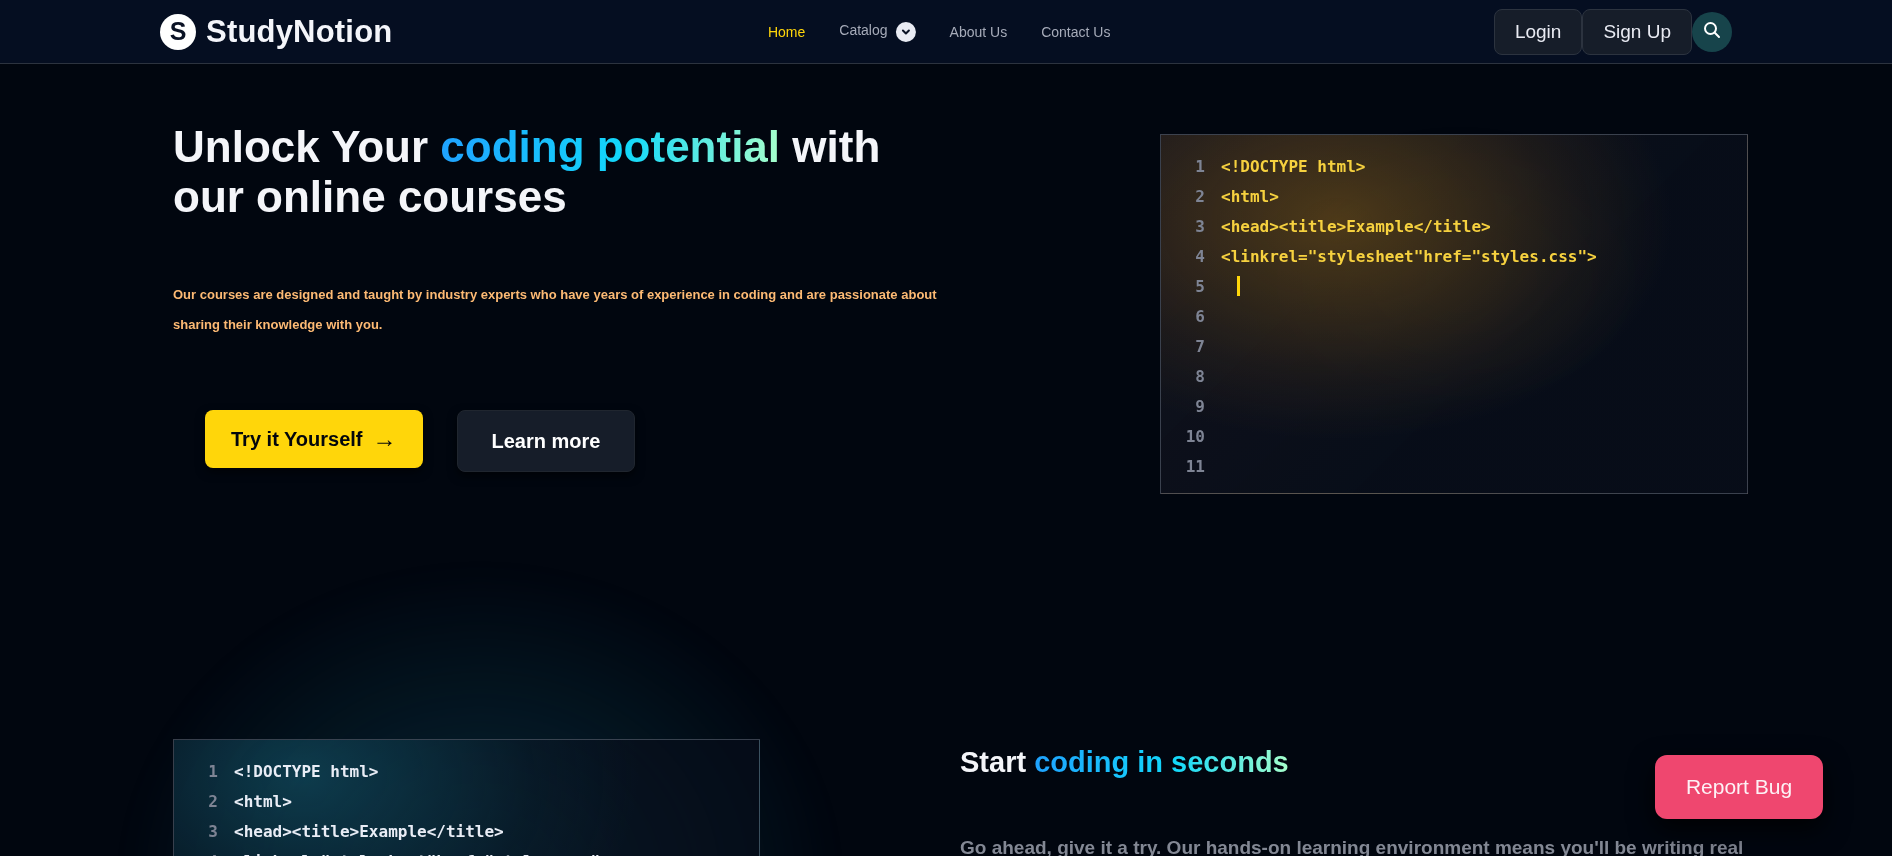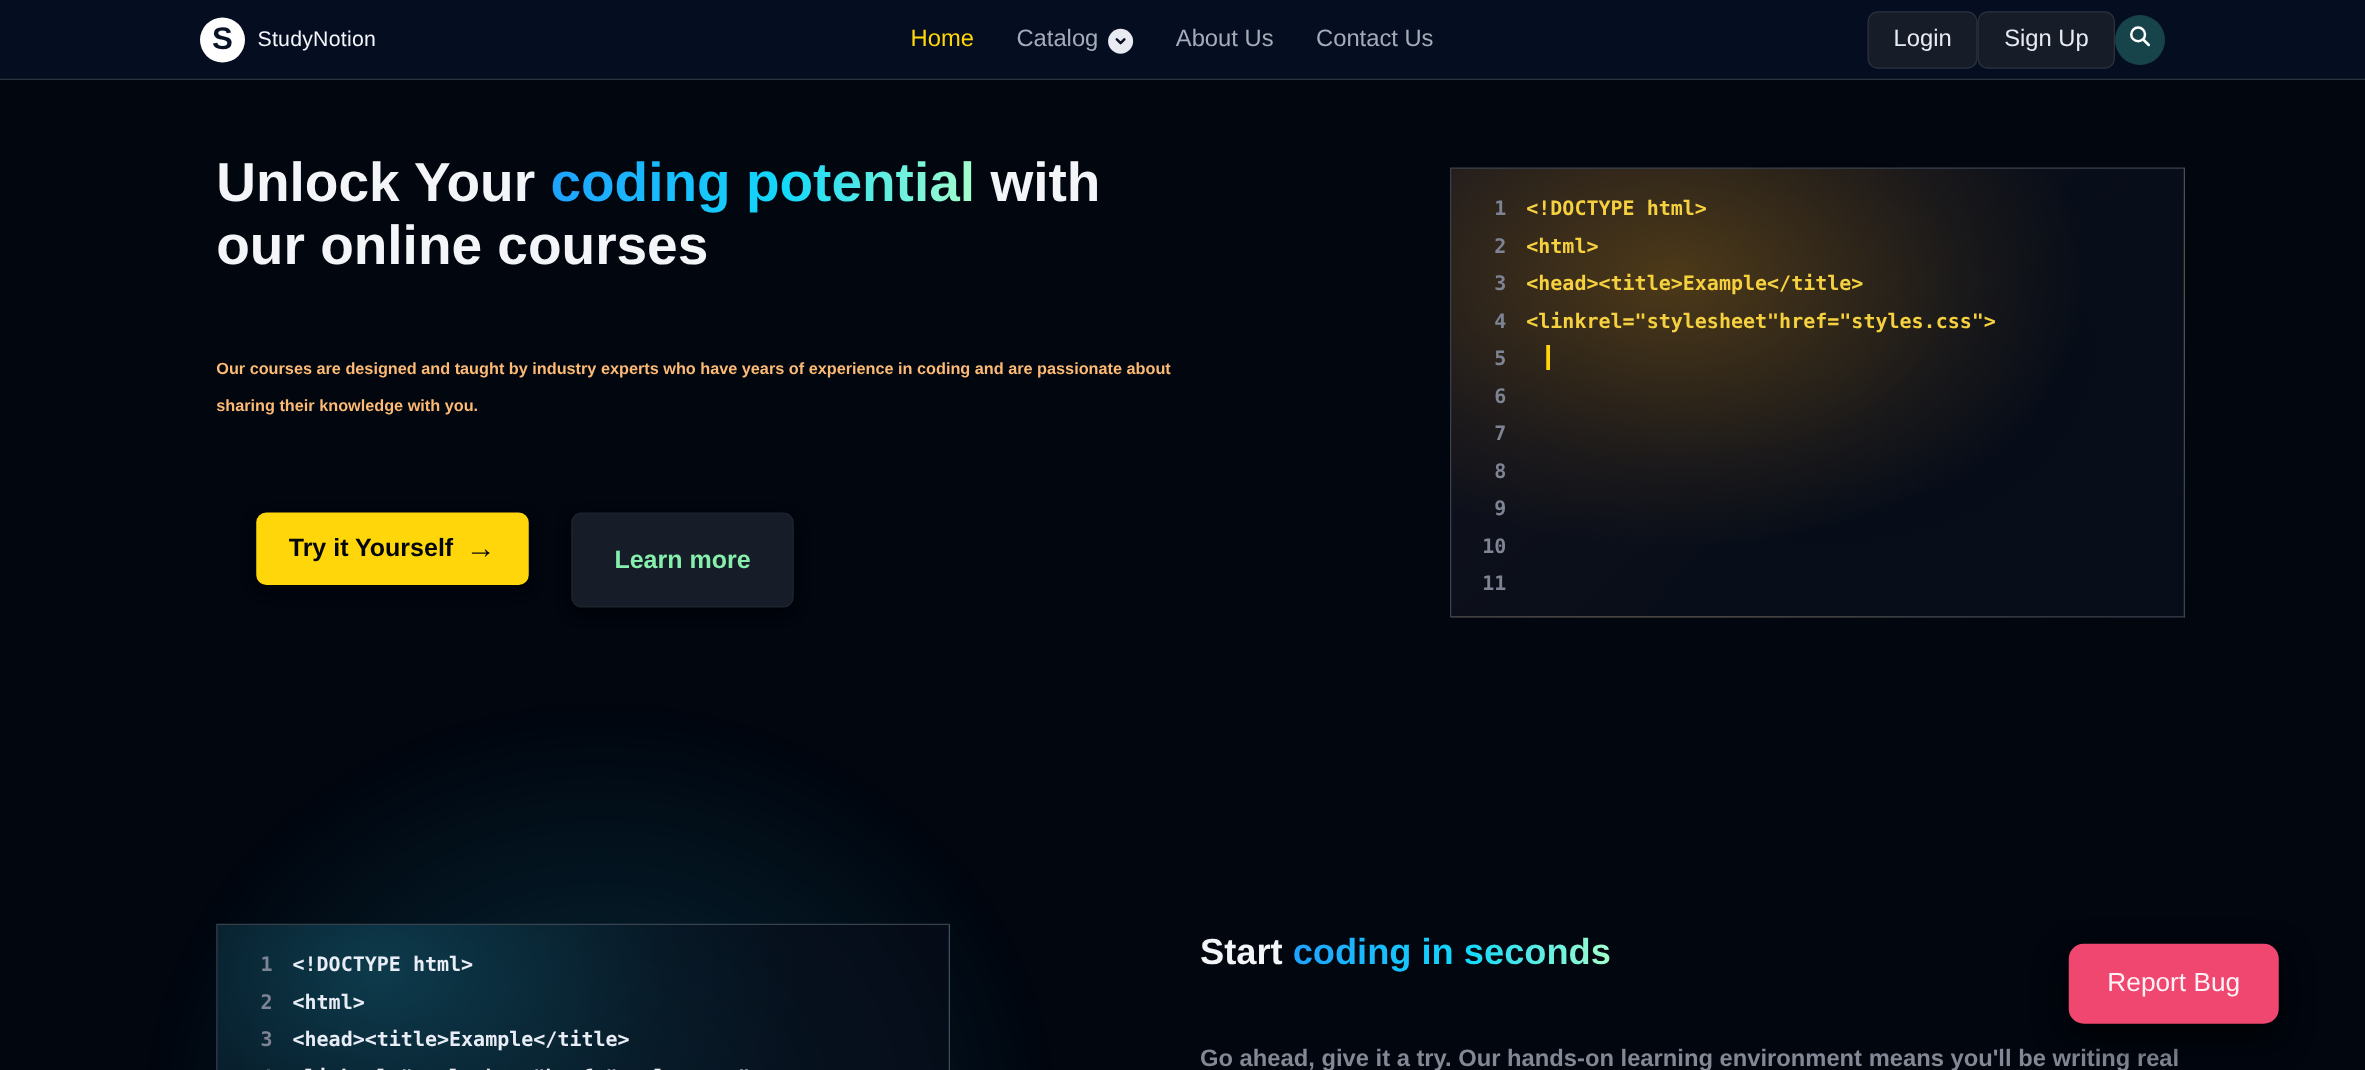--- a/index.html
+++ b/index.html
@@ -35,35 +35,35 @@
   .brand { display: flex; align-items: center; gap: 10px; cursor: pointer; }
   .logo-circle {
     width: 36px; height: 36px;
     border-radius: 50%;
     background: #FFFFFF;
     display: flex; align-items: center; justify-content: center;
     color: #0A1225;
     font-weight: bold;
     font-size: 25px;
   }
-  .brand-name { color: #F4F5FA; font-size: 17px; font-weight: normal; letter-spacing: 0.2px; }
+  .brand-name { color: #F4F5FA; font-size: 31px; font-weight: bold; letter-spacing: 0.2px; }
 
   .nav-links {
     position: absolute;
     left: 50%; top: 50%;
     transform: translate(-52%, -50%);
     display: flex;
     align-items: center;
     gap: 34px;
   }
   .nav-link {
     color: #A6ABB9;
-    font-size: 19px;
-    cursor: pointer;
-    display: flex; align-items: flex-end; gap: 8px;
+    font-size: 14px;
+    cursor: pointer;
+    display: flex; align-items: flex-start; gap: 8px;
     white-space: nowrap;
   }
   .nav-link.active { color: #FFD60A; }
   .chev-circle {
     width: 20px; height: 20px;
     border-radius: 50%;
     background: #E9EBF3;
     display: inline-flex; align-items: center; justify-content: center;
   }
   .chev-circle svg { display: block; }
@@ -131,27 +131,27 @@
     padding: 0 26px;
     height: 58px;
     display: flex; align-items: center; gap: 10px;
     cursor: pointer;
     box-shadow: 0 4px 10px rgba(0,0,0,0.6);
     font-family: "Liberation Sans", sans-serif;
   }
   .btn-primary .arrow { font-size: 24px; font-weight: bold; line-height: 1; }
   .btn-secondary {
     background: #161D29;
-    color: #86efac;
+    color: #ffffff;
     border: 1px solid #20262f;
     border-radius: 8px;
     font-size: 20px;
     font-weight: bold;
     padding: 0 34px;
-    height: 76px;
+    height: 62px;
     display: flex; align-items: center;
     cursor: pointer;
     box-shadow: 0 4px 10px rgba(0,0,0,0.6);
     font-family: "Liberation Sans", sans-serif;
   }
 
   
   .code-block {
     position: absolute;
     border: 1px solid rgba(190,200,215,0.28);

